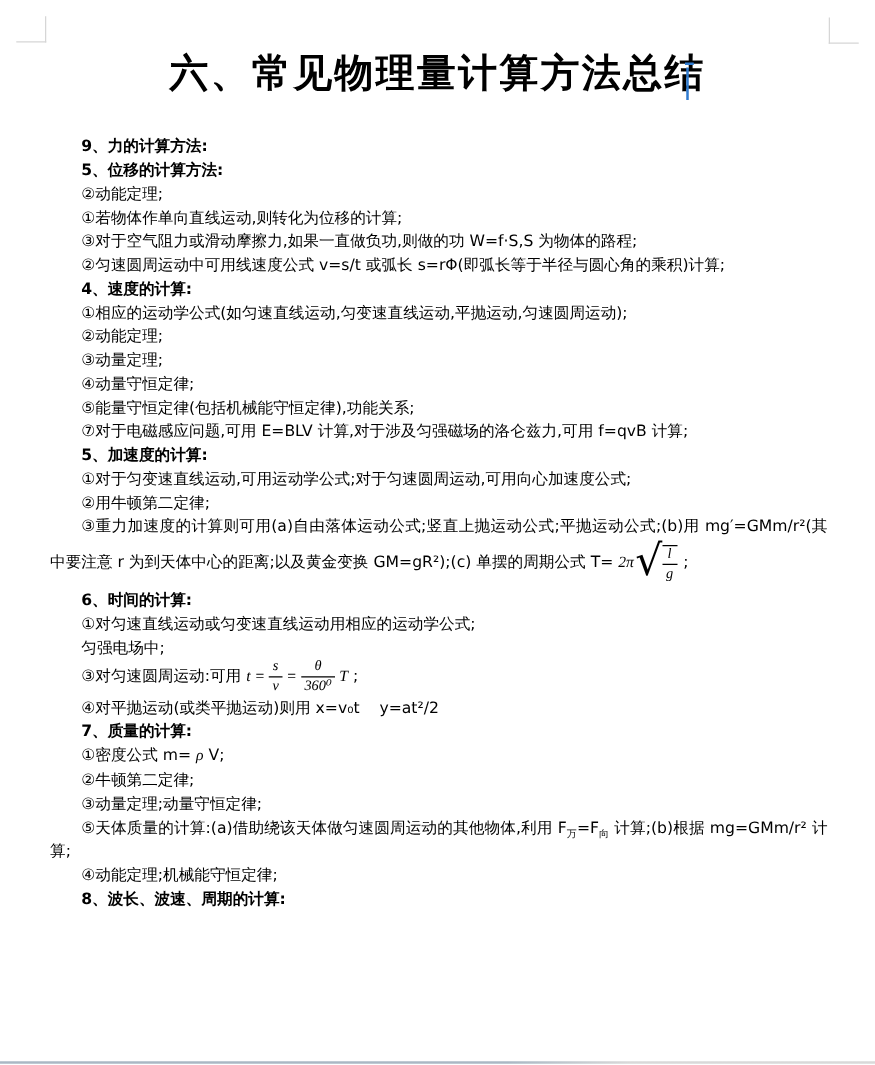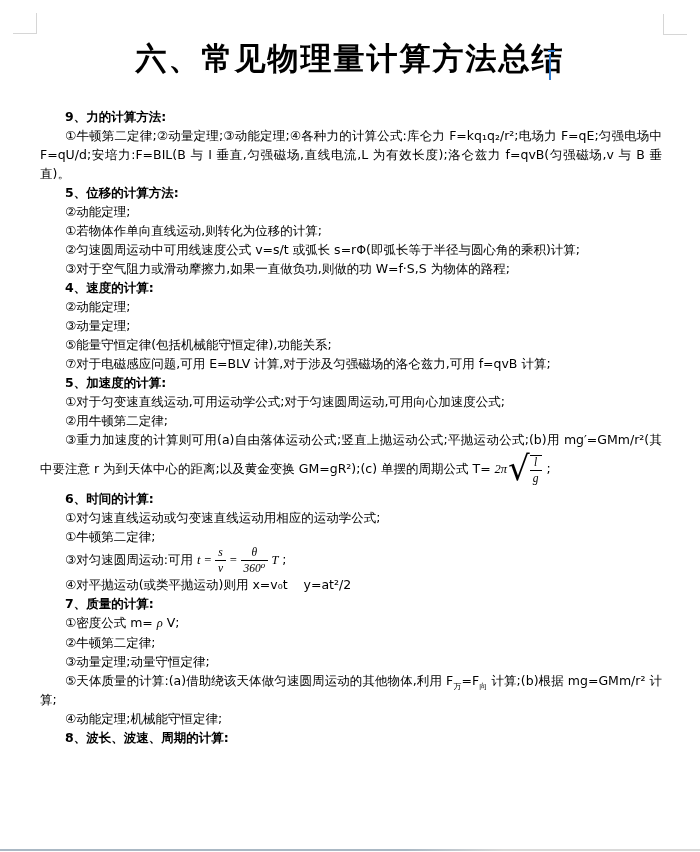--- a/index.html
+++ b/index.html
@@ -65,41 +65,42 @@
 
   <h1 class="title">六、常见物理量计算方法总结</h1>
 
   <div class="caret">
     <div class="tick"></div>
     <div class="bar"></div>
   </div>
 
   <div class="docbody" id="doc-body">
       <p class="head">9、力的计算方法:</p>
-      <p class="item">①牛顿第二定律;②动量定理;③动能定理;④各种力的计算公式:库仑力 F=kq₁q₂/r²;电场力 F=qE;匀强电场中 F=qU/d;安培力:F=BIL(B 与 I 垂直,匀强磁场,直线电流,L 为有效长度);洛仑兹力 f=qvB(匀强磁场,v 与 B 垂直)。</p>
       <p class="head">5、位移的计算方法:</p>
       <p class="item">②动能定理;</p>
       <p class="item">①若物体作单向直线运动,则转化为位移的计算;</p>
+      <p class="item">③对于空气阻力或滑动摩擦力,如果一直做负功,则做的功 W=f·S,S 为物体的路程;</p>
       <p class="item">②匀速圆周运动中可用线速度公式 v=s/t 或弧长 s=rΦ(即弧长等于半径与圆心角的乘积)计算;</p>
-      <p class="item">③对于空气阻力或滑动摩擦力,如果一直做负功,则做的功 W=f·S,S 为物体的路程;</p>
       <p class="head">4、速度的计算:</p>
+      <p class="item">①相应的运动学公式(如匀速直线运动,匀变速直线运动,平抛运动,匀速圆周运动);</p>
       <p class="item">②动能定理;</p>
       <p class="item">③动量定理;</p>
+      <p class="item">④动量守恒定律;</p>
       <p class="item">⑤能量守恒定律(包括机械能守恒定律),功能关系;</p>
       <p class="item">⑦对于电磁感应问题,可用 E=BLV 计算,对于涉及匀强磁场的洛仑兹力,可用 f=qvB 计算;</p>
       <p class="head">5、加速度的计算:</p>
       <p class="item">①对于匀变速直线运动,可用运动学公式;对于匀速圆周运动,可用向心加速度公式;</p>
       <p class="item">②用牛顿第二定律;</p>
       <p class="item">③重力加速度的计算则可用(a)自由落体运动公式;竖直上抛运动公式;平抛运动公式;(b)用 mg′=GMm/r²(其中要注意 r 为到天体中心的距离;以及黄金变换 GM=gR²);(c) 单摆的周期公式 T= <span class="mi">2π</span><span class="sqrt">
           <span class="rad">√</span>
           <span class="under"><span class="frac"><span class="n">l</span><span class="d">g</span></span></span>
         </span> ;</p>
       <p class="head">6、时间的计算:</p>
       <p class="item">①对匀速直线运动或匀变速直线运动用相应的运动学公式;</p>
-      <p class="item">①牛顿第二定律;</p>
+      <p class="item">匀强电场中;</p>
       <p class="item">③对匀速圆周运动:可用 <span class="mi">t =</span><span class="frac"><span class="n">s</span><span class="d">v</span></span><span class="mi">=</span><span class="frac"><span class="n">θ</span><span class="d">360⁰</span></span><span class="mi">T</span> ;</p>
       <p class="item">④对平抛运动(或类平抛运动)则用 x=v₀t&nbsp;&nbsp;&nbsp;&nbsp;y=at²/2</p>
       <p class="head">7、质量的计算:</p>
       <p class="item">①密度公式 m= <span class="mi">ρ</span> V;</p>
       <p class="item">②牛顿第二定律;</p>
       <p class="item">③动量定理;动量守恒定律;</p>
       <p class="item">⑤天体质量的计算:(a)借助绕该天体做匀速圆周运动的其他物体,利用 F<sub class="csub">万</sub>=F<sub class="csub">向</sub> 计算;(b)根据 mg=GMm/r² 计算;</p>
       <p class="item">④动能定理;机械能守恒定律;</p>
       <p class="head">8、波长、波速、周期的计算:</p>
     </div>

